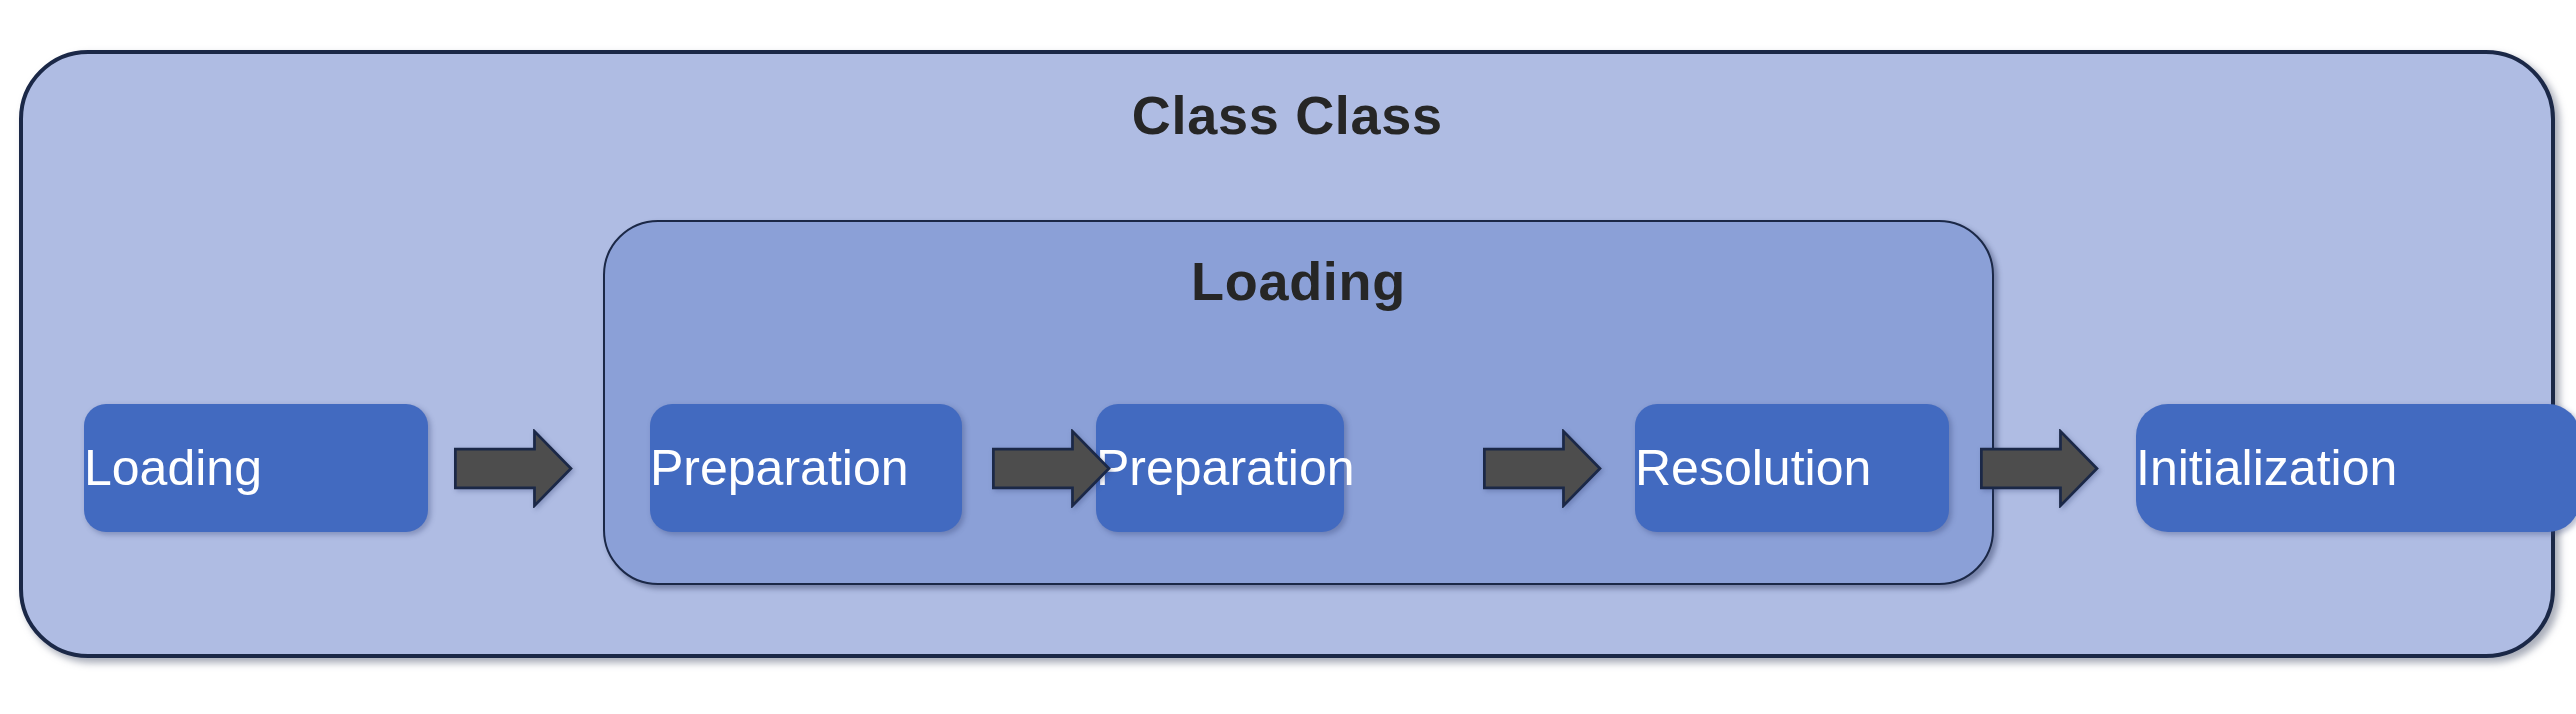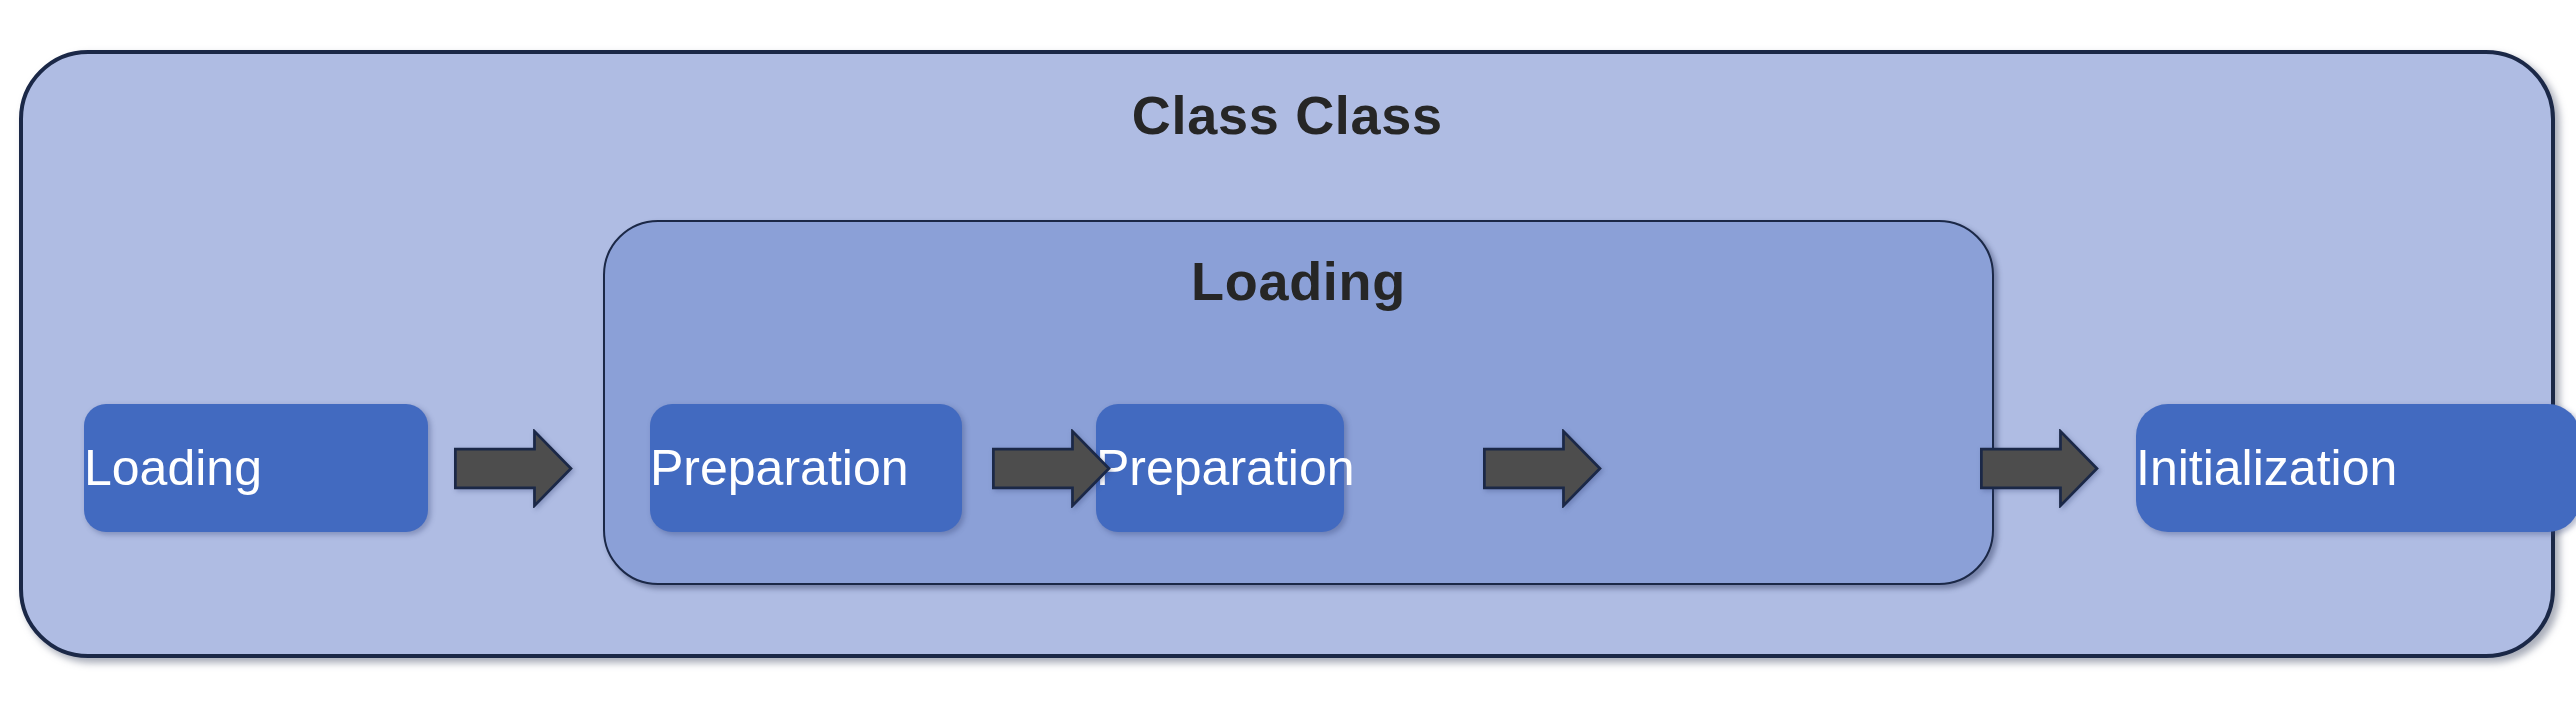--- a/index.html
+++ b/index.html
@@ -96,20 +96,21 @@
   <div class="linking-box"></div>
 
   <div class="linking-title">Loading</div>
 
   <div class="stage stage-loading">Loading</div>
 
   <div class="stage stage-verification">Preparation</div>
 
   <div class="stage stage-preparation">Preparation</div>
 
+  <div class="stage stage-resolution">Resolution</div>
 
   <div class="stage stage-initialization">Initialization</div>
 
   <svg class="flow-arrow arrow-1" viewBox="0 0 173 114">
     <polygon points="2,29 117,29 117,3 170,57 117,111 117,85 2,85" fill="#4d4d4d" stroke="#1b2847" stroke-width="4" stroke-linejoin="miter"></polygon>
   </svg>
 
   <svg class="flow-arrow arrow-2" viewBox="0 0 173 114">
     <polygon points="2,29 117,29 117,3 170,57 117,111 117,85 2,85" fill="#4d4d4d" stroke="#1b2847" stroke-width="4" stroke-linejoin="miter"></polygon>
   </svg>

